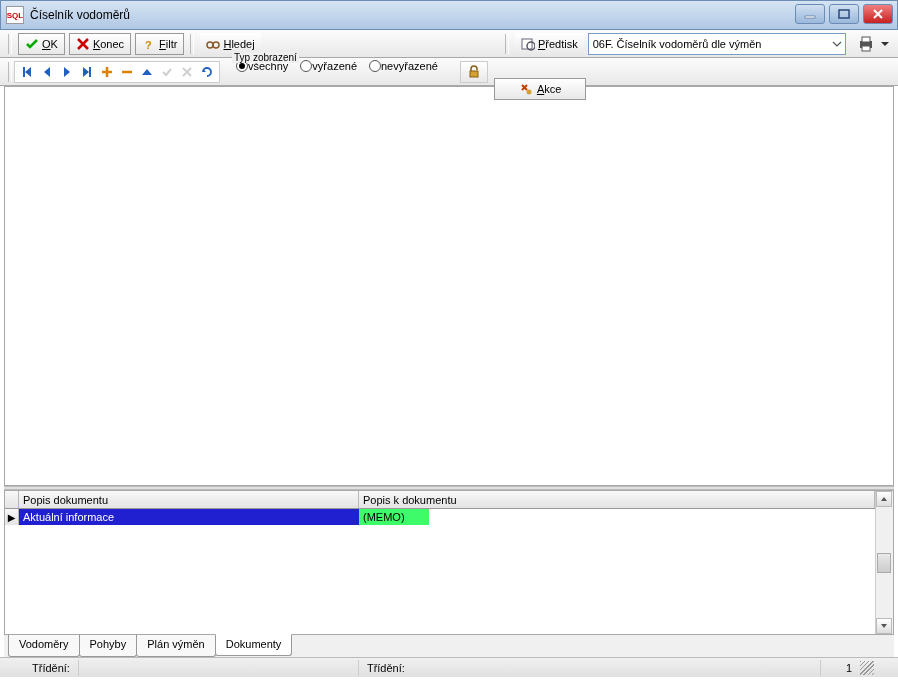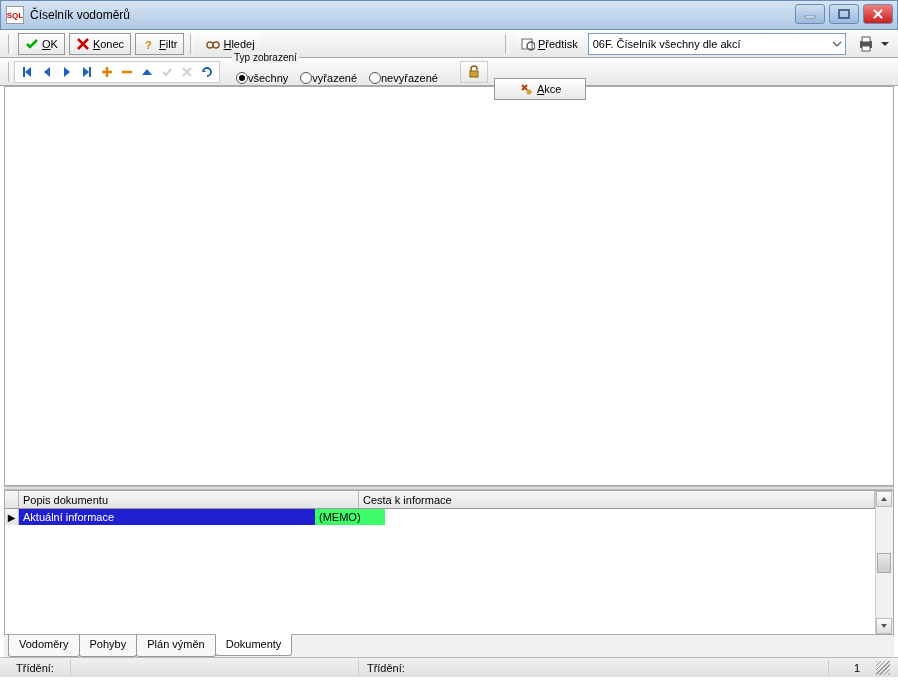--- a/index.html
+++ b/index.html
@@ -21,21 +21,21 @@
 .tbarbtn .lbl u{text-decoration: underline;}
 .sep { width: 4px; height: 20px; border-left: 1px solid #bbb; border-right: 1px solid #fff; margin: 0 2px; }
 .dropdown { flex: 1; max-width: 340px; height: 22px; border: 1px solid #7a9cc6; background: #fff; display: flex; align-items: center; padding: 0 18px 0 4px; position: relative; }
 .dropdown .arrow{ position:absolute; right:3px; top:5px; }
 .printico { width: 20px; height: 18px; display: flex; align-items: center; justify-content: center; margin-left: 6px; }
 
 .toolbar2 { height: 28px; background: linear-gradient(to bottom, #fcfcfc, #e8e8e8); border-bottom: 1px solid #a8a8a8; display: flex; align-items: center; padding: 2px 6px; gap: 0; }
 .navgroup { display: flex; align-items: center; border: 1px solid #ccc; background:#fff; height:22px; padding:0 2px;}
 .navbtn { width: 20px; height: 18px; display: flex; align-items: center; justify-content: center; background:transparent; cursor:pointer; }
 .navbtn.disabled{ opacity:0.4;}
-.typgroup { display: flex; align-items: flex-end; gap: 12px; margin-left: 8px; position:relative; height:24px; padding: 0 8px;}
+.typgroup { display: flex; align-items: flex-start; gap: 12px; margin-left: 8px; position:relative; height:24px; padding: 0 8px;}
 .typgroup .grplabel { position:absolute; top:-8px; left:4px; font-size:10px; background: #f0f0f0; padding:0 2px;}
 .radio { display: flex; align-items: center; }
 .radio .circ { width: 12px; height: 12px; border: 1px solid #555; border-radius: 50%; background:#fff; display:flex; align-items:center; justify-content:center;}
 .radio.checked .circ::after{content:''; width:6px; height:6px; background:#000; border-radius:50%;}
 .lockbtn { width: 28px; height: 22px; border: 1px solid #ccc; background: linear-gradient(to bottom,#fff,#e8e8e8); display:flex; align-items:center; justify-content:center; margin-left:14px;}
 .akcebtn { height: 22px; padding: 0 24px; border: 1px solid #999; background: linear-gradient(to bottom,#fff,#e8e8e8); display:flex; align-items:center; gap:4px; margin-left:6px;margin-top:35px;}
 
 .content { height: 400px; background: #fff; border: 1px solid #a8a8a8; margin: 0 4px; }
 
 .divider { height: 4px; background: #e0e0e0; border-top:1px solid #bbb; border-bottom:1px solid #bbb; margin: 0 4px;}
@@ -52,21 +52,21 @@
 .gridrow .memo{ background:#3efb69; color:#000;}
 .vscroll{ width:18px; background:#f0f0f0; border-left:1px solid #ccc; position:relative;}
 .vscroll .up, .vscroll .down{ width:16px; height:16px; background:linear-gradient(to bottom,#fff,#ddd); border:1px solid #bbb; position:absolute; left:0; display:flex; align-items:center; justify-content:center;}
 .vscroll .up{top:0;} .vscroll .down{bottom:0;}
 .vscroll .thumb{ width:14px; height:20px; background:linear-gradient(to bottom,#e8e8e8,#ccc); border:1px solid #aaa; position:absolute; left:1px; top:62px;}
 
 .tabs { height: 22px; display: flex; padding: 0 4px; background:#f0f0f0; margin:0 4px;}
 .tab { padding: 3px 10px; border: 1px solid #999; border-top:none; background: #f8f8f8; margin-right:-1px; border-bottom-left-radius:3px; border-bottom-right-radius:3px; cursor:pointer;}
 .tab.active { background: #fff; border-top:1px solid #fff; position:relative; top:-1px; font-weight:normal;}
 
-.statusbar { height: 20px; background: linear-gradient(to bottom,#f0f0f0,#e0e0e0); border-top:1px solid #bbb; display:flex; align-items:center; padding:0 8px; gap:8px;}
+.statusbar { height: 20px; background: linear-gradient(to bottom,#f0f0f0,#e0e0e0); border-top:1px solid #bbb; display:flex; align-items:center; padding:0 24px; }
 .statusbar .field{ border-left:1px solid #ccc; padding:0 8px; height:16px; display:flex; align-items:center;}
 .statusbar .field:first-child{border-left:none;}
 .statusbar .spacer{flex:1;}
 .statusbar .grip{ width:14px; height:14px; background: repeating-linear-gradient(135deg, #999 0, #999 1px, transparent 1px, transparent 3px);}
 
 svg { display:block; }
 </style>
 </head>
 <body>
 
@@ -133,21 +133,21 @@
   <div class="tbarbtn">
     <span class="ico">
         <svg width="16" height="14">
           <rect x="1" y="2" width="10" height="10" fill="#fff" stroke="#667"></rect>
           <circle cx="10" cy="9" r="4" fill="none" stroke="#556" stroke-width="1.5"></circle>
         </svg>
       </span>
     <span class="lbl"><u>P</u>ředtisk</span>
   </div>
   <div class="dropdown">
-    <span>06F. Číselník všechny dle akcí</span>
+    <span>06F. Číselník vodoměrů dle výměn</span>
     <span class="arrow">
         <svg width="10" height="10">
           <path d="M1 3 L5 7 L9 3" fill="none" stroke="#555" stroke-width="1.2"></path>
         </svg>
       </span>
   </div>
   <div class="printico">
       <svg width="18" height="16">
         <rect x="3" y="5" width="12" height="7" fill="#555"></rect>
         <rect x="5" y="1" width="8" height="5" fill="#fff" stroke="#555"></rect>
@@ -252,25 +252,25 @@
 
 <div class="content"></div>
 
 <div class="divider"></div>
 
 <div class="bottomgrid">
   <div class="gridinner">
     <div class="gridhead">
       <div class="hcell first"></div>
       <div class="hcell" style="width:340px">Popis dokumentu</div>
-      <div class="hcell" style="flex:1">Cesta k informace</div>
+      <div class="hcell" style="flex:1">Popis k dokumentu</div>
     </div>
     <div class="gridrow">
       <div class="marker">▶</div>
-      <div class="rcell sel" style="width:296px">Aktuální informace</div>
+      <div class="rcell sel" style="width:340px">Aktuální informace</div>
       <div class="rcell memo" style="width:70px">(MEMO)</div>
     </div>
   </div>
   <div class="vscroll">
     <div class="up">
         <svg width="8" height="8">
           <path d="M1 6 L4 2 L7 6 Z" fill="#555"></path>
         </svg>
       </div>
     <div class="thumb"></div>

